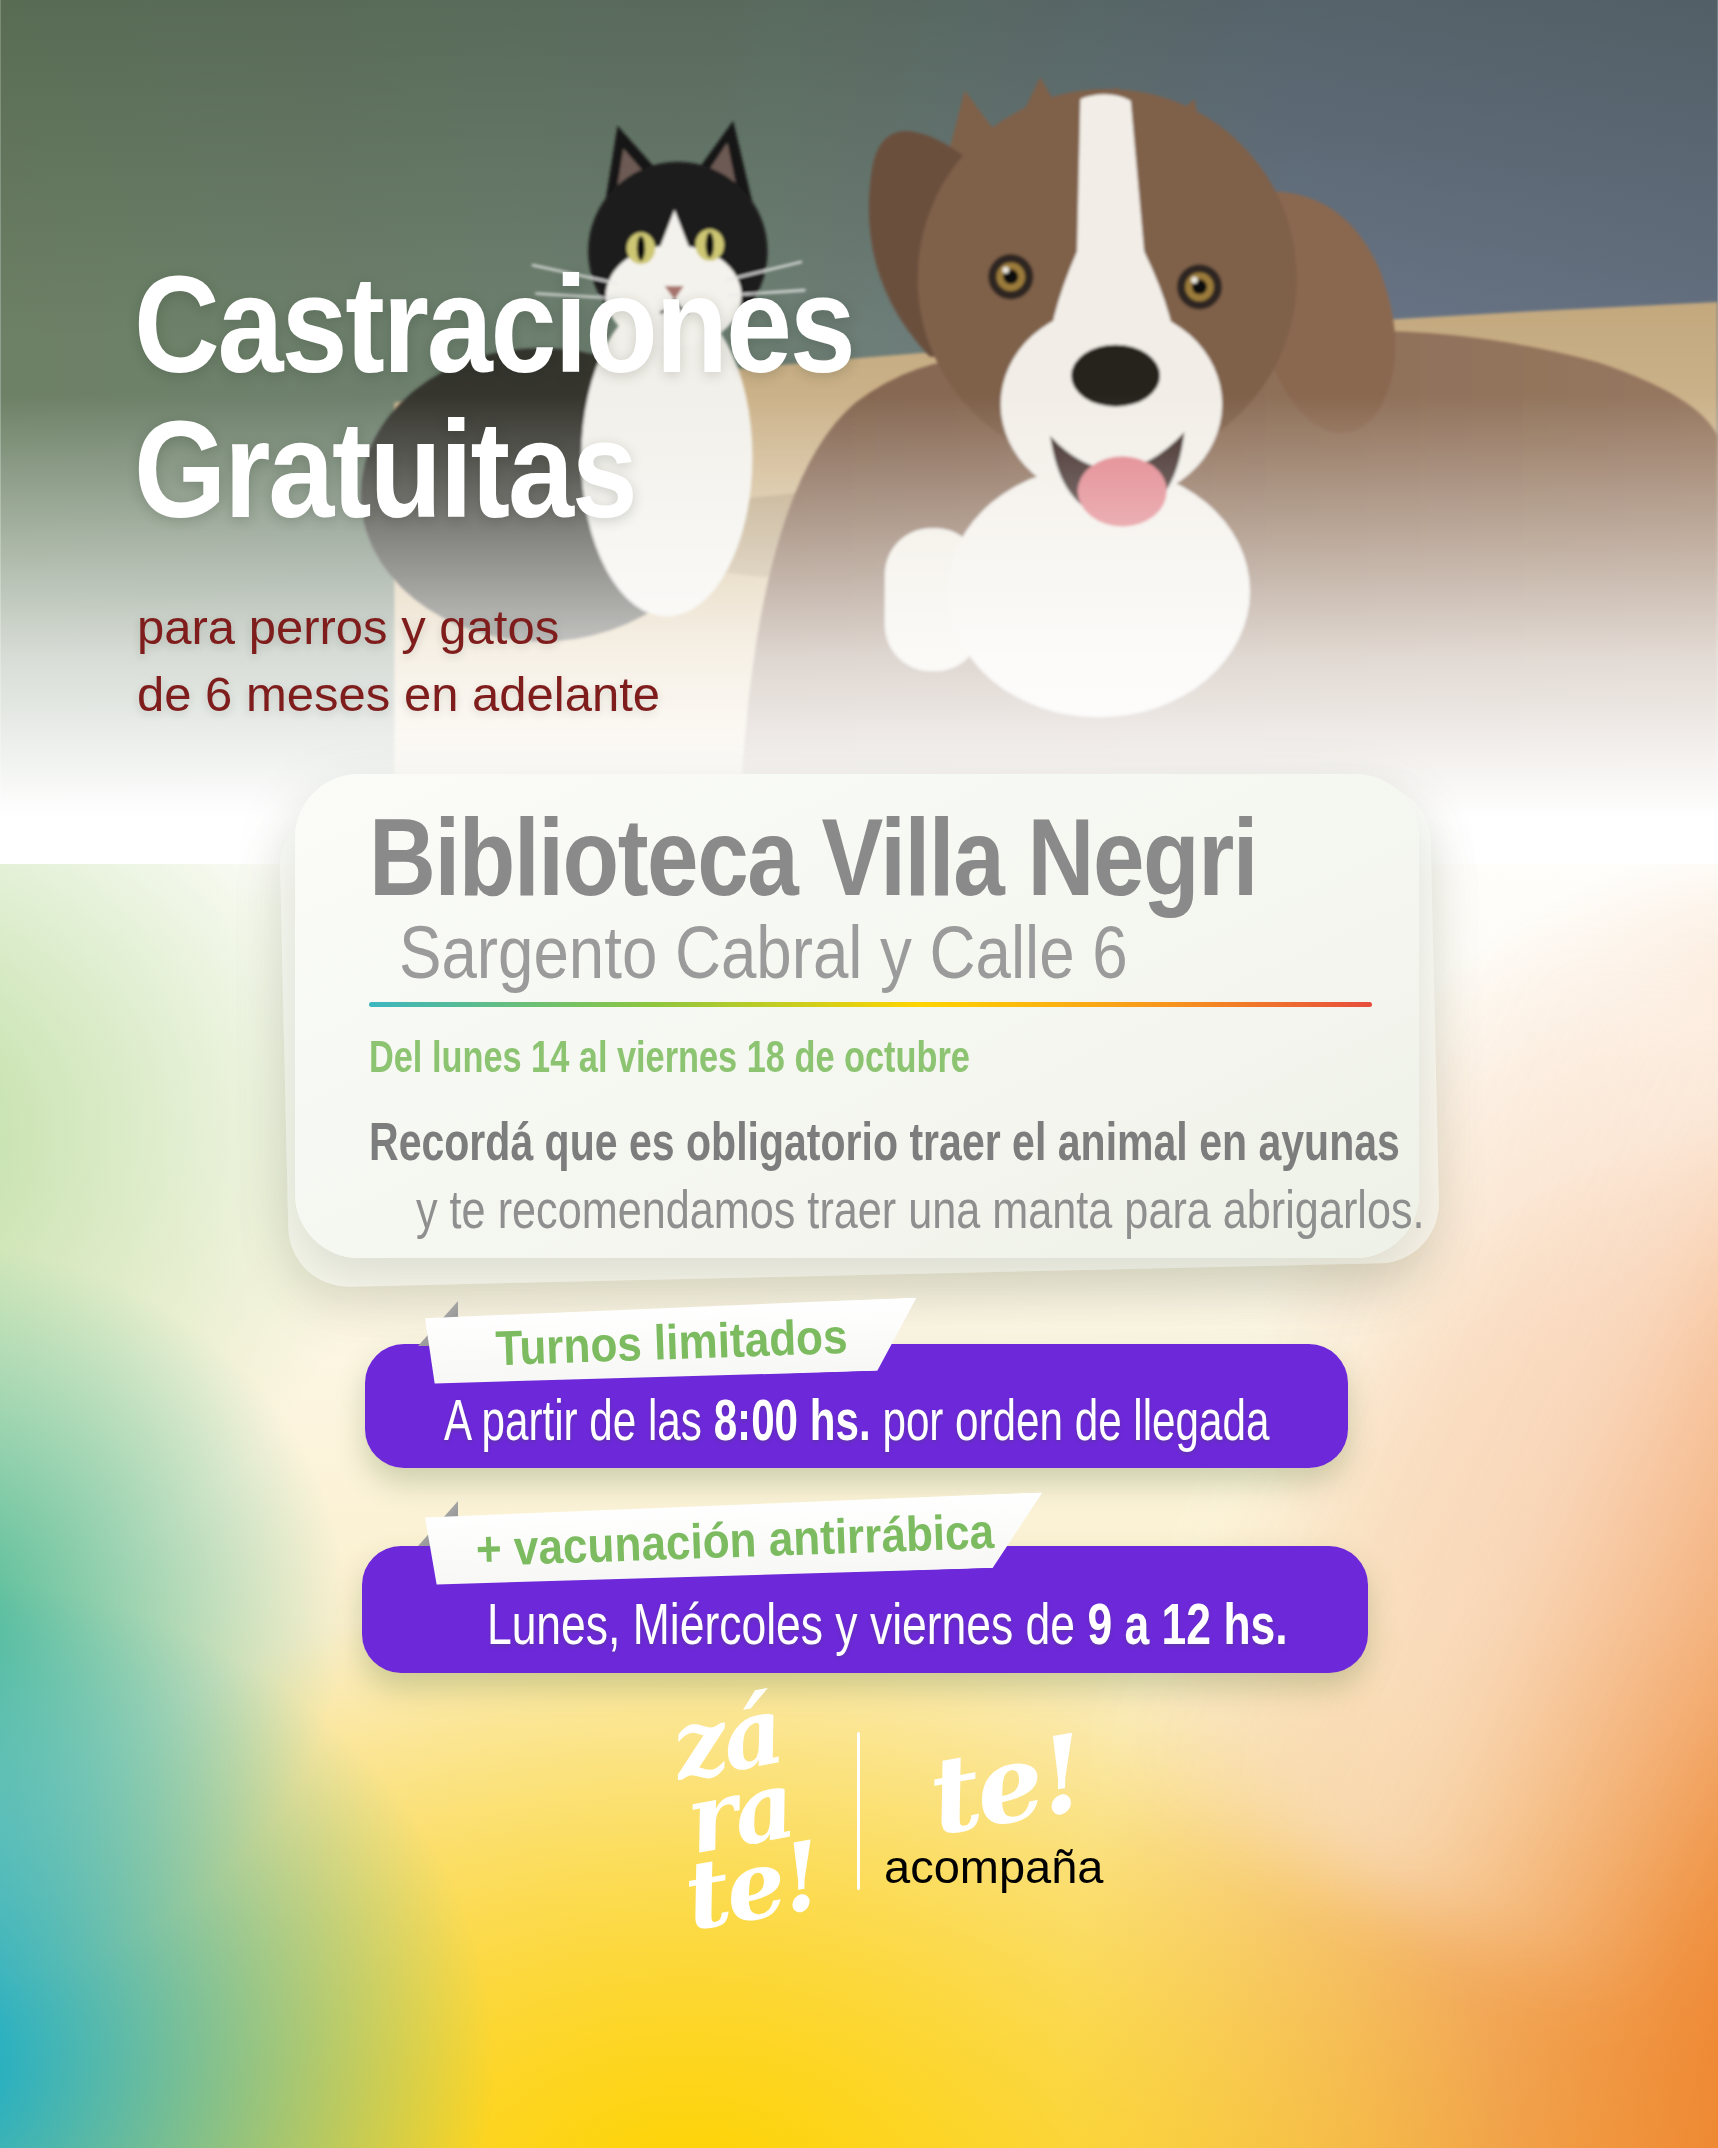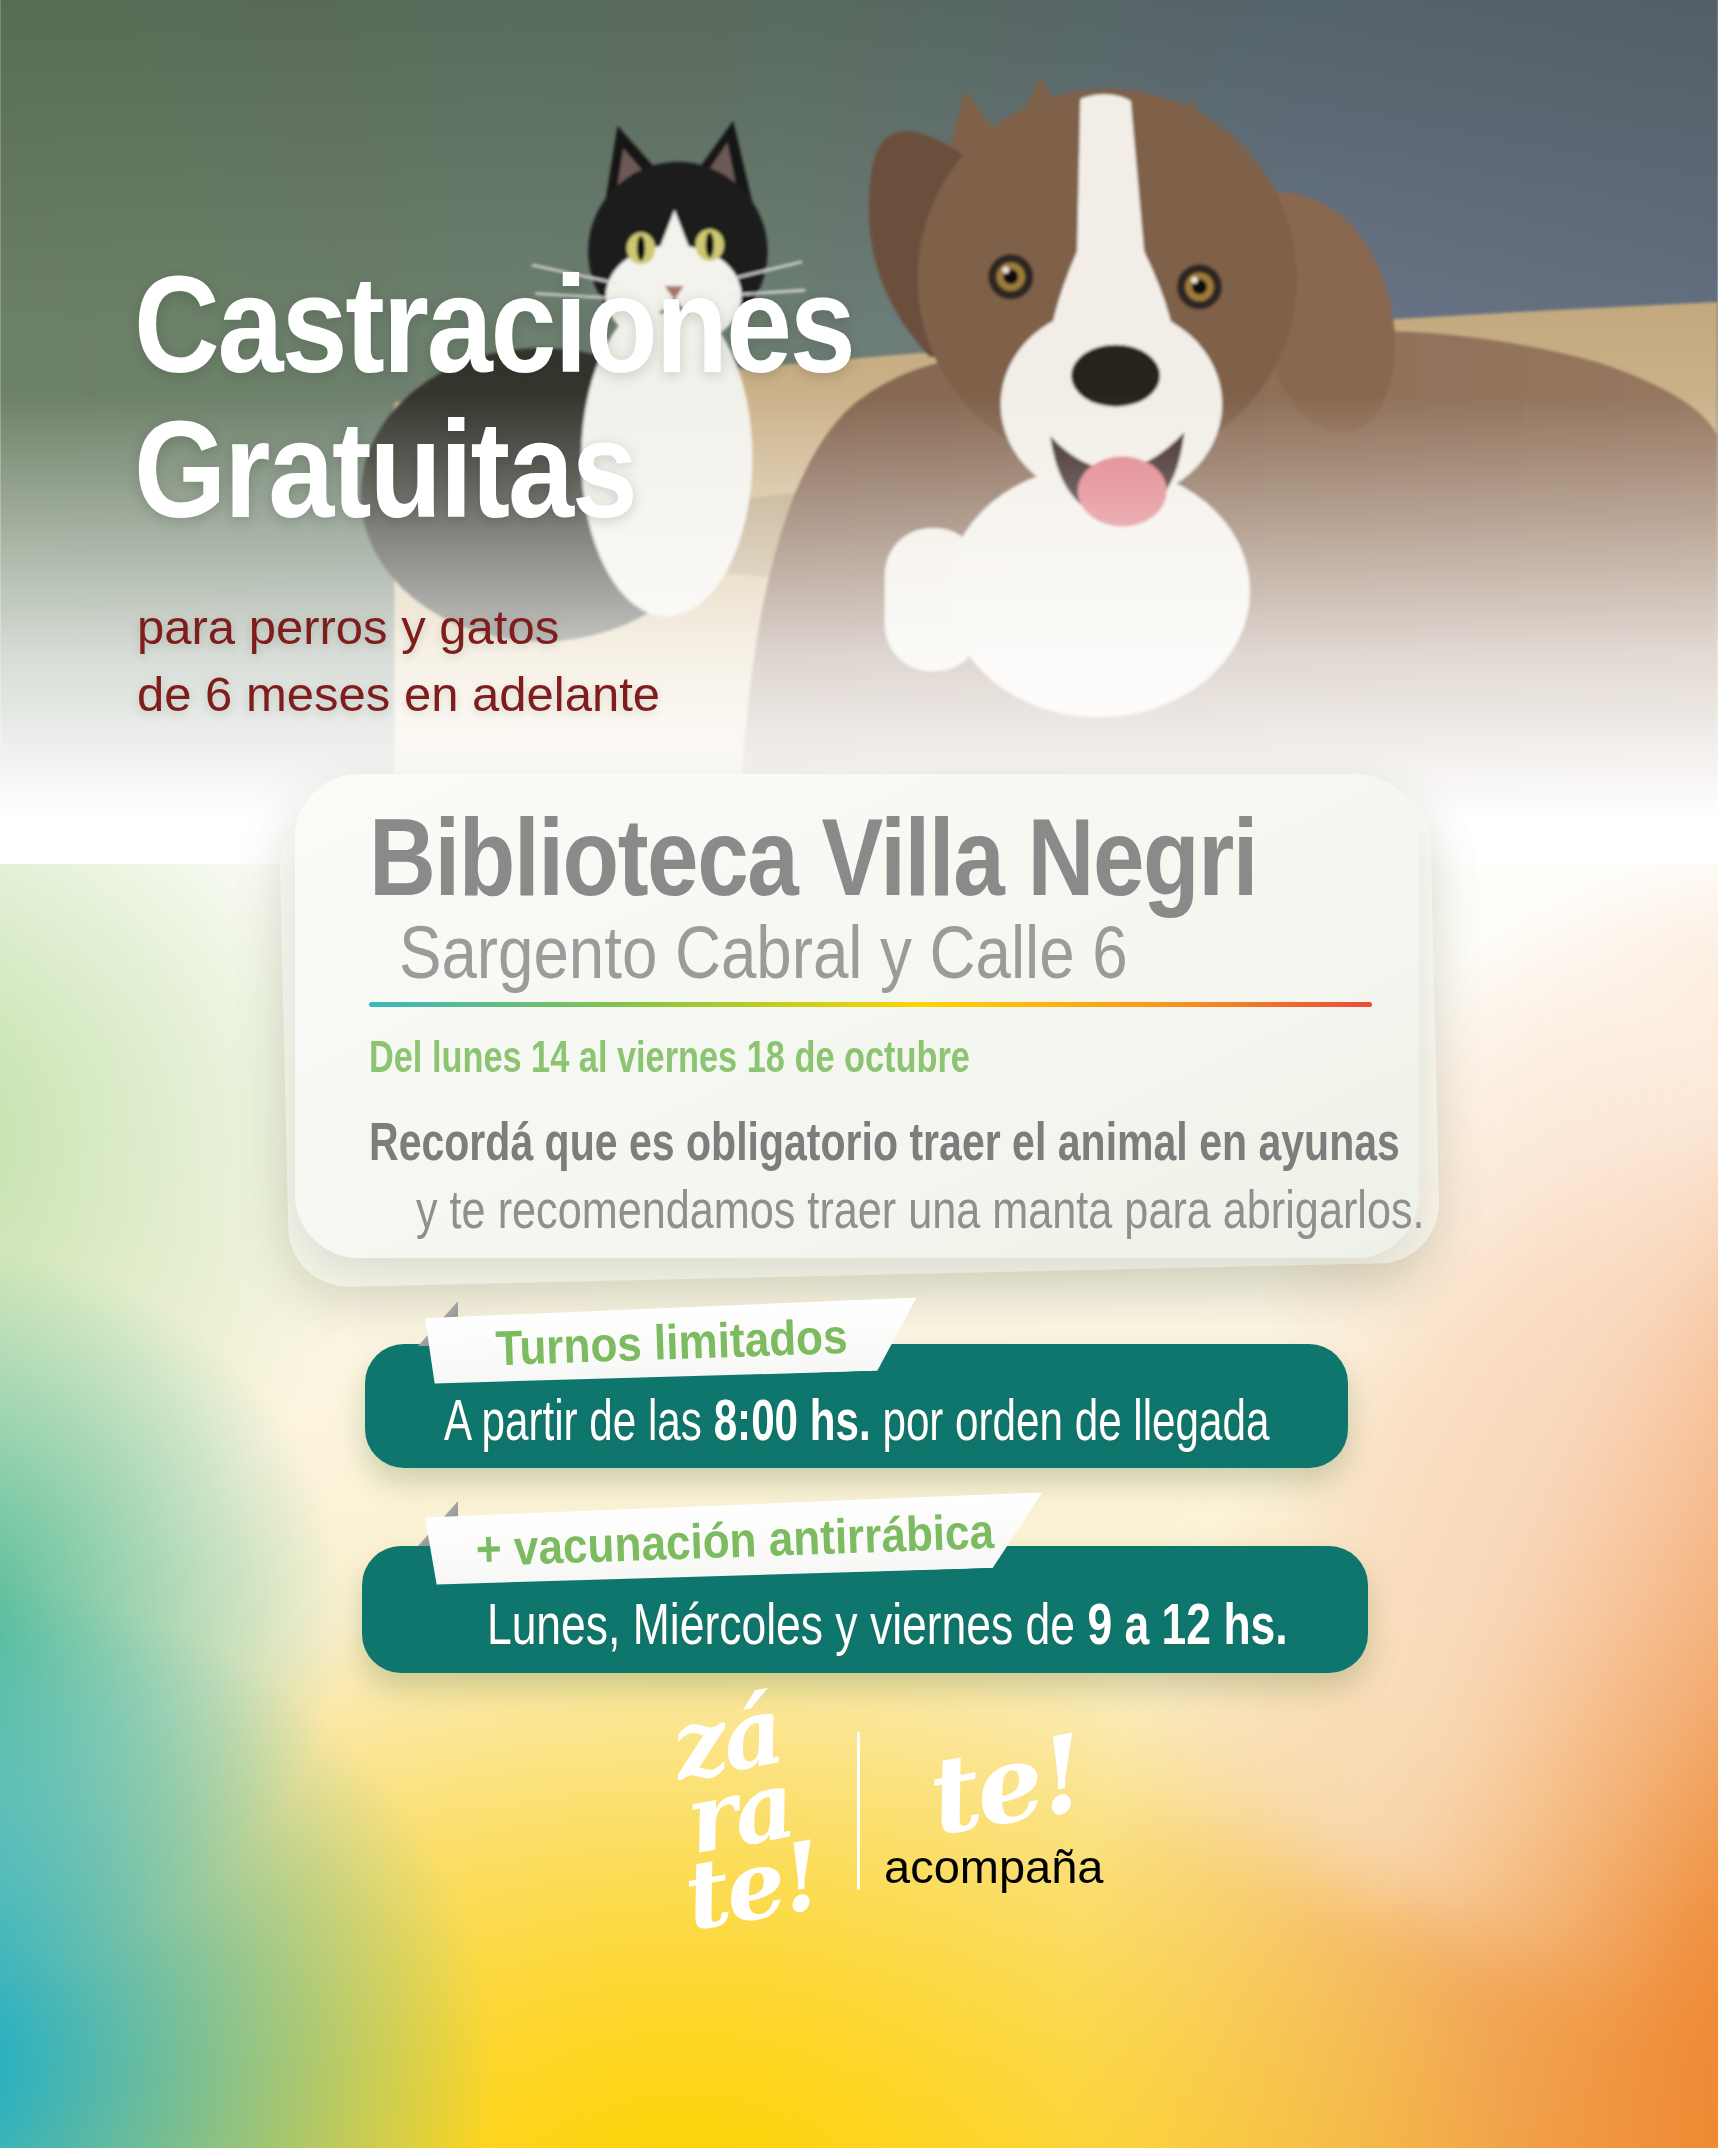--- a/index.html
+++ b/index.html
@@ -66,21 +66,21 @@
     background:linear-gradient(90deg,#3cb6c0 0%,#8dc63f 28%,#ffd400 55%,#f7941d 80%,#e74c3c 100%);
   }
   .venue-dates{left:74px;top:258px;font-size:44px;font-weight:700;color:#8cc472;}
   .venue-dates .sx{transform:scaleX(.78);transform-origin:0 50%;}
   .venue-note-bold{left:74px;top:336px;font-size:54px;font-weight:700;color:#7d7d7d;}
   .venue-note-bold .sx{transform:scaleX(.76);transform-origin:0 50%;}
   .venue-note{left:74px;top:404px;font-size:54px;font-weight:400;color:#8f8f8f;margin-left:47px;}
   .venue-note .sx{transform:scaleX(.80);transform-origin:0 50%;}
   
   .banner{
-    border-radius:39px;background:#0f766e;
+    border-radius:39px;background:#6d28d9;
     box-shadow:0 15px 28.5px rgba(90,120,60,.28);
     display:flex;align-items:center;justify-content:center;
     color:#ffffff;font-size:57px;font-weight:400;
     text-shadow:0 1.7px 4.2px rgba(60,90,40,.25);
   }
   #banner-1{left:365px;top:1344px;width:983px;height:124px;padding-top:28.5px;box-sizing:border-box;}
   #banner-2{left:362px;top:1546px;width:1006px;height:127px;padding-top:28.5px;box-sizing:border-box;padding-left:44px;}
   .banner b{font-weight:700;}
   #banner-1 .sx{transform:scaleX(.74);transform-origin:50% 50%;}
   #banner-2 .sx{transform:scaleX(.78);transform-origin:50% 50%;}

